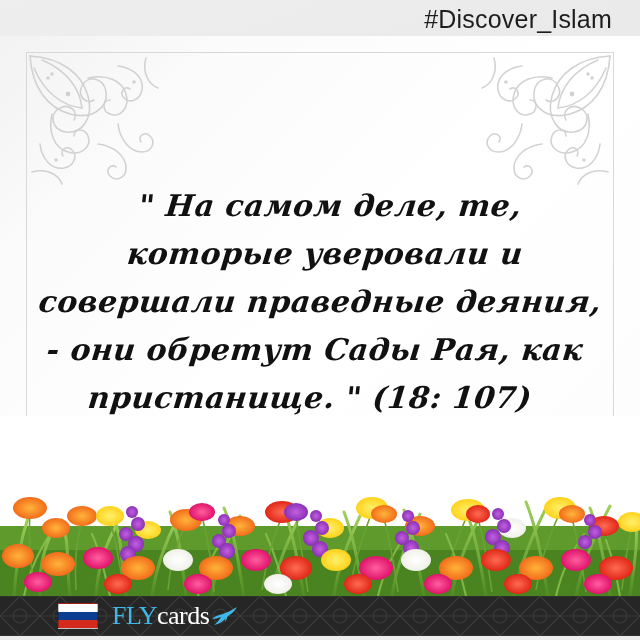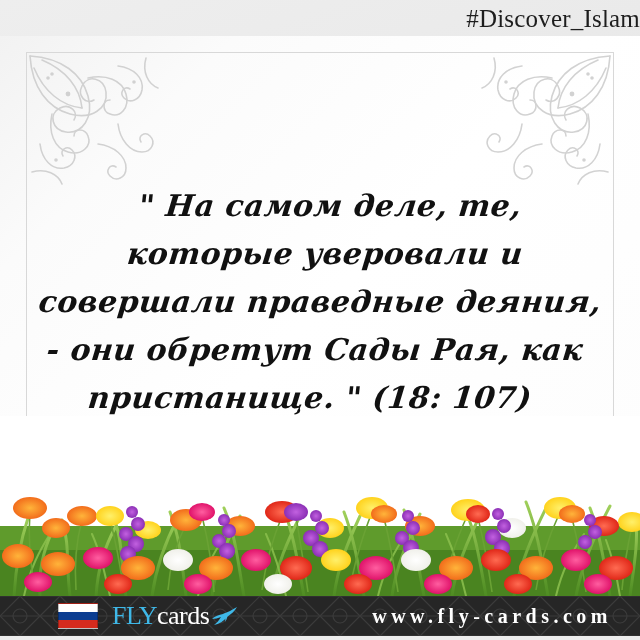--- a/index.html
+++ b/index.html
@@ -8,23 +8,23 @@
     font-family:"Liberation Sans", sans-serif;
     background:#ececec;
   }
   #card{
     position:relative;width:640px;height:640px;overflow:hidden;
     background:linear-gradient(160deg,#eeeeee 0%,#e9e9e9 35%,#efefef 70%,#ebebeb 100%);
   }
 
   
   .hashtag{
-    position:absolute;top:4px;right:0;
+    position:absolute;top:4px;right:28px;
     font-size:25px;font-weight:400;color:#1d1d1d;
-    letter-spacing:.2px;line-height:30px;font-family:Liberation Serif, serif;
+    letter-spacing:.2px;line-height:30px;
   }
 
   
   .panel{
     position:absolute;left:0;top:36px;width:640px;height:430px;
     background:linear-gradient(135deg,#f2f2f2 0%,#fbfbfb 22%,#ffffff 55%,#fdfdfd 100%);
   }
   .frame{
     position:absolute;left:26px;top:52px;width:588px;height:398px;
     border:1px solid #d8d8d8;
@@ -379,18 +379,17 @@
 
     <div class="footer-inner">
       <div class="flag"></div>
       <div class="brand">
         <span class="fly">FLY</span><span class="cards">cards</span>
       </div>
       <svg class="bird" viewBox="0 0 28 22">
         <path d="M26 2 C21 5 17 7 12 9 C8 10 4 11 1 14 C4 14 7 13 10 12 C8 15 6 18 3 20 C8 19 13 16 16 12 C20 9 24 6 26 2 Z" fill="#3fb8e8"></path>
         <path d="M12 9 C14 11 15 14 14 17 C16 14 17 11 16 8 Z" fill="#3fb8e8"></path>
       </svg>
-      <div class="url">www.fly-cards.com</div>
     </div>
   </div>
   <div class="baseline"></div>
 
 </div>
 
 </body></html>

